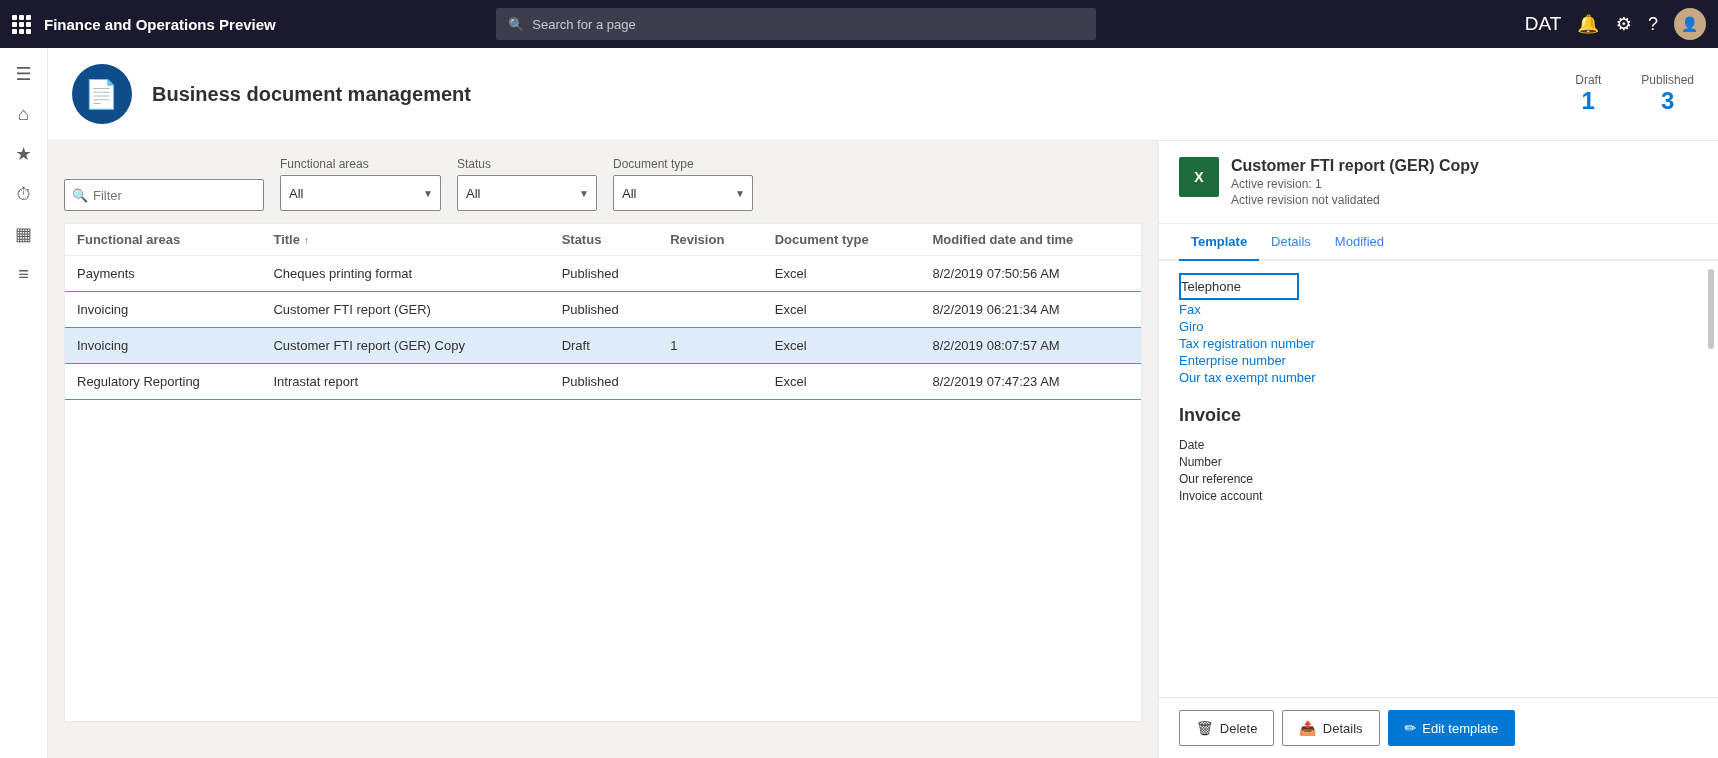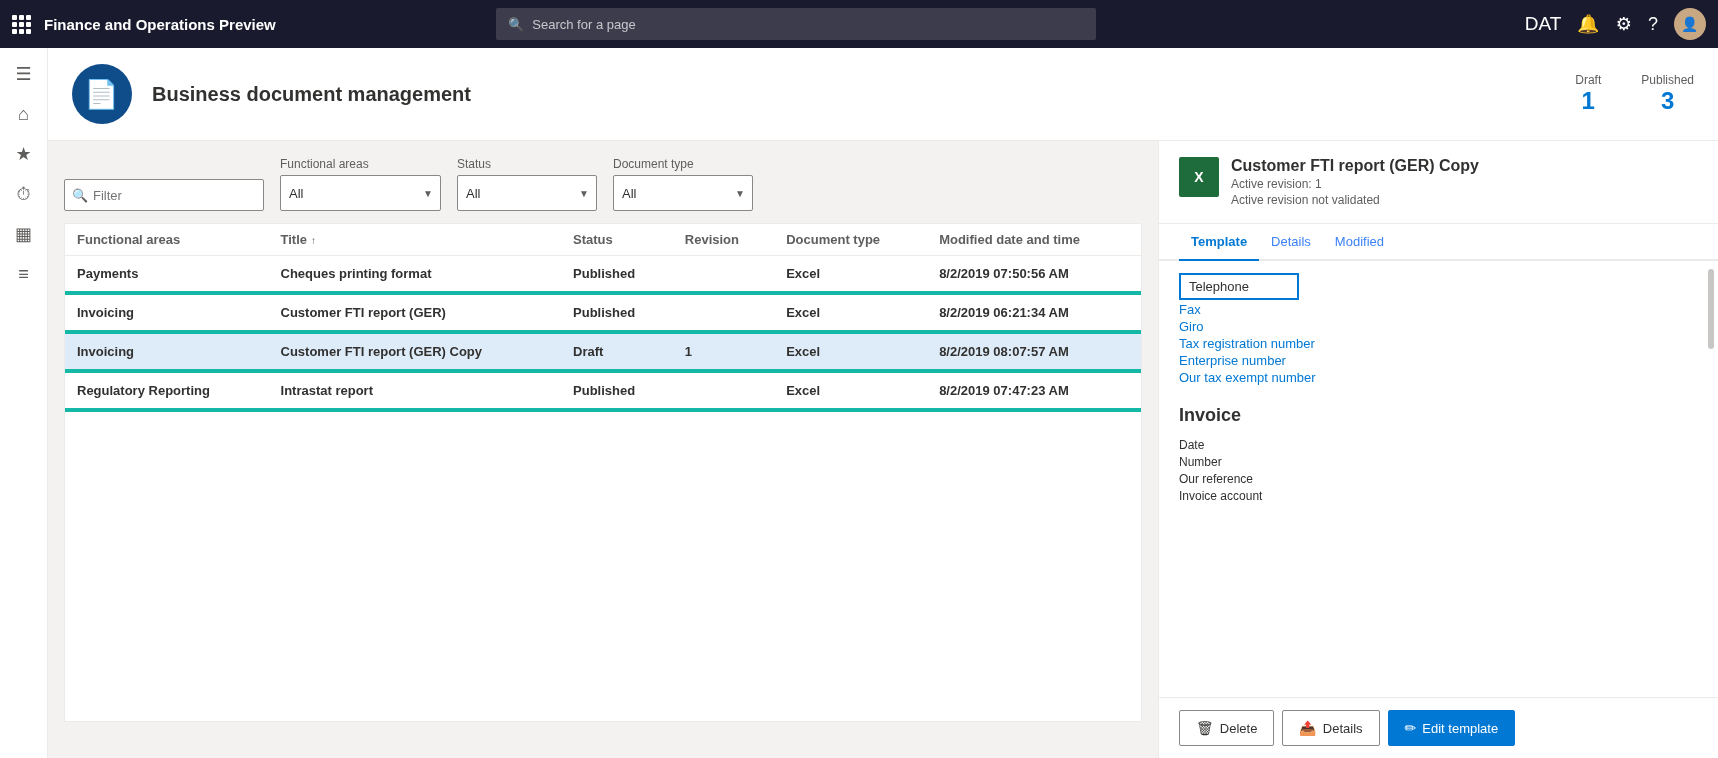--- a/index.html
+++ b/index.html
@@ -85,21 +85,21 @@
 
     
     .data-table { width: 100%; border-collapse: collapse; font-size: 13px; }
     .data-table th {
       text-align: left; padding: 8px 12px;
       border-bottom: 1px solid #edebe9;
       color: #605e5c; font-weight: 600; white-space: nowrap;
       background: #fff;
     }
     .data-table th .sort-icon { display: inline-block; margin-left: 4px; font-size: 10px; }
-    .data-table td { padding: 10px 12px; border-bottom: 4px solid #14b8a6; white-space: nowrap; font-weight: bold; }
+    .data-table td { padding: 10px 12px; border-bottom: 1px solid #14b8a6; white-space: nowrap; }
     .data-table tr.selected td { background: #deecf9; }
     .table-wrap { overflow: auto; flex: 1; background: #fff; border: 1px solid #edebe9; }
     .scrollbar-area { height: 8px; overflow-x: auto; background: #f3f2f1; }
 
     
     .right-panel {
       width: 560px; background: #fff;
       border-left: 1px solid #edebe9;
       display: flex; flex-direction: column;
     }
@@ -119,21 +119,21 @@
     .right-tab {
       padding: 10px 12px; font-size: 13px; cursor: pointer;
       color: #3b82f6; border-bottom: 2px solid transparent; margin-bottom: -2px;
     }
     .right-tab.active { color: #0078d4; border-bottom-color: #0078d4; font-weight: 600; }
 
     
     .template-preview { flex: 1; overflow: auto; padding: 12px 20px; position: relative; }
     .preview-cell-highlight {
       border: 2px solid #0078d4;
-      padding: 4px 8px;
+      padding: 4px 0;
       display: inline-block;
       font-size: 13px;
       color: #323130;
       min-width: 120px;
     }
     .preview-link { color: #0078d4; font-size: 13px; display: block; margin: 2px 0; text-decoration: none; cursor: pointer; }
     .preview-invoice-title { font-size: 18px; font-weight: 700; text-align: left; margin: 20px 0 12px; }
     .preview-field { font-size: 12px; color: #323130; margin: 3px 0; }
 
     

